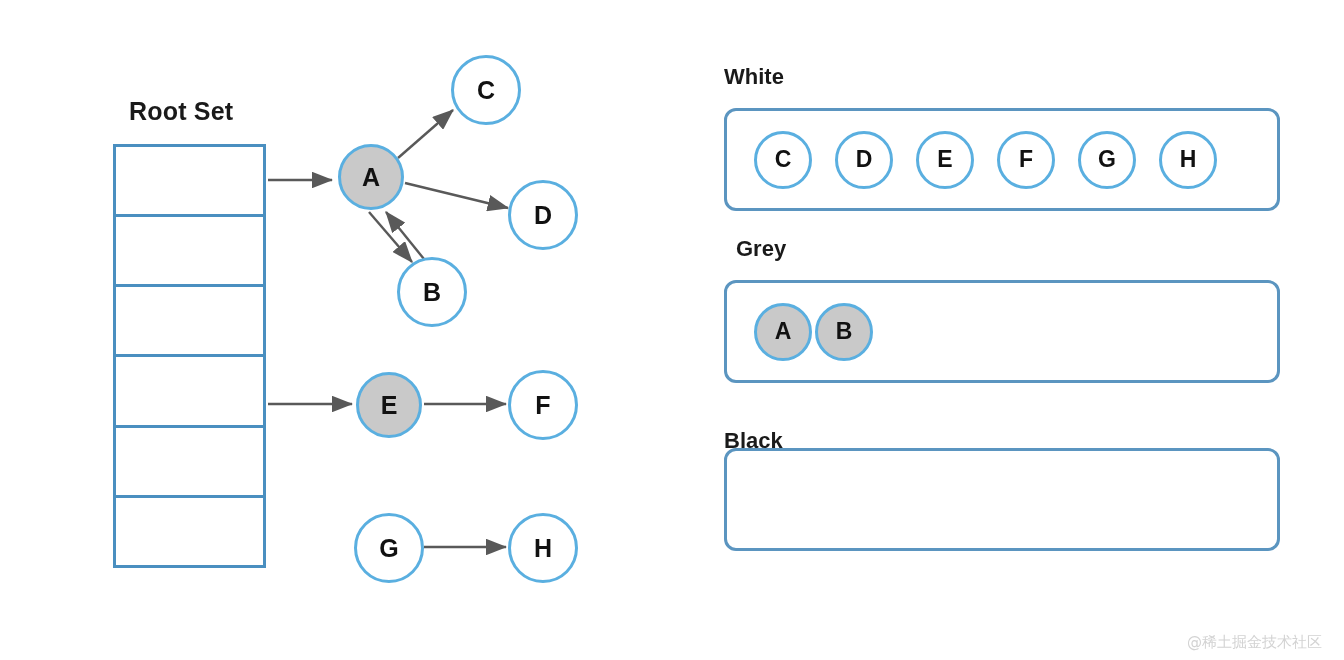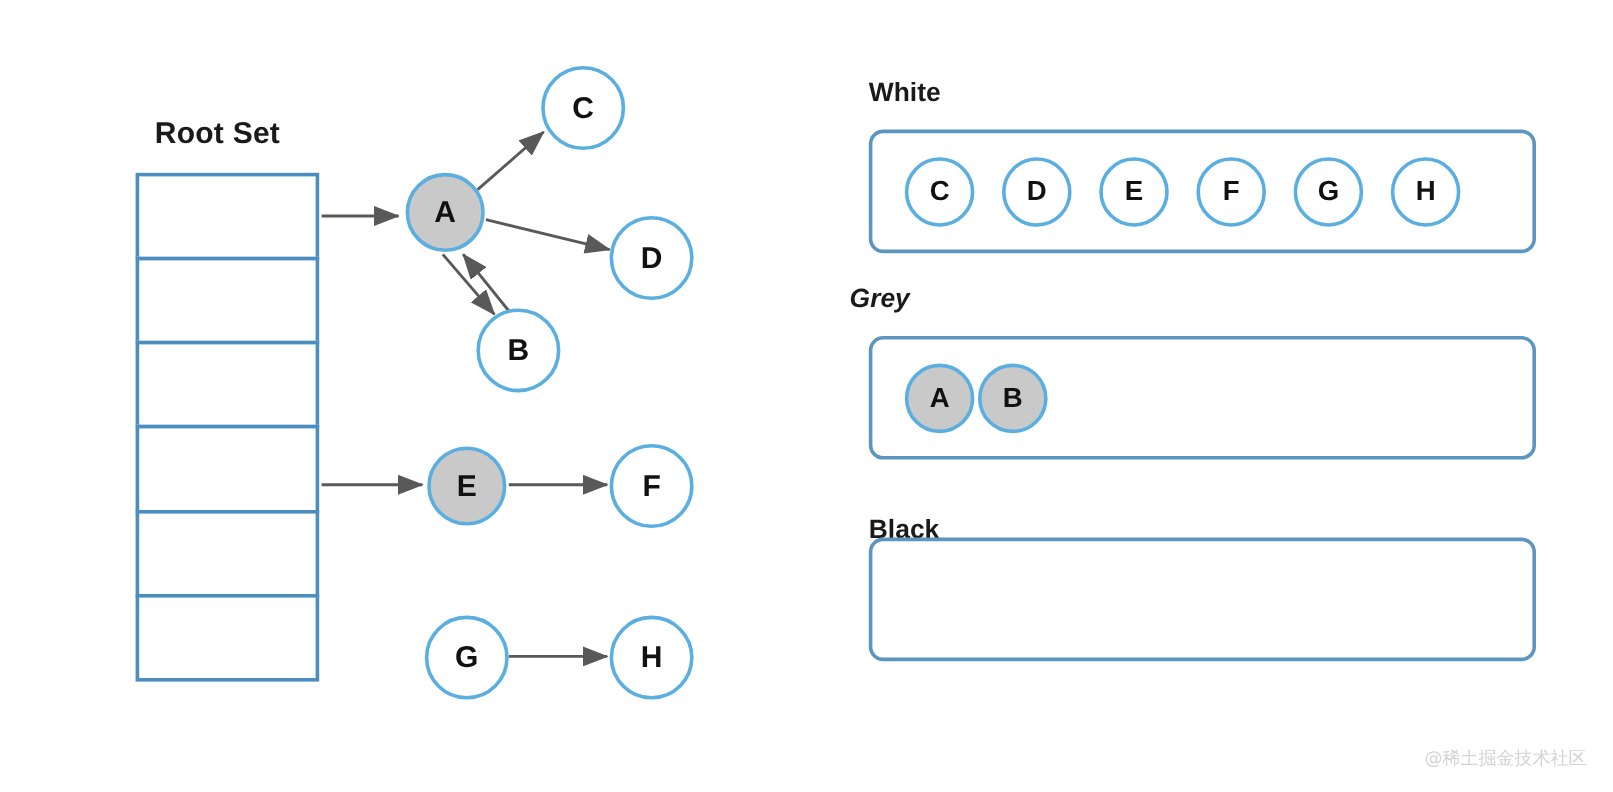--- a/index.html
+++ b/index.html
@@ -119,21 +119,21 @@
     color: #111111;
     flex: 0 0 auto;
   }
   .bnode.grey { background: #c9c9c9; }
   .bucket-box.spaced .bnode { margin-right: 23px; }
   .bucket-box.tight .bnode { margin-right: 3px; }
 
   #watermark {
     position: absolute;
     right: 22px;
-    bottom: 18px;
+    bottom: 8px;
     font-size: 15px;
     color: #d3d3d3;
     white-space: nowrap;
     font-family: "DejaVu Sans", sans-serif;
   }
 </style>
 </head>
 <body>
 
 <div id="canvas">
@@ -212,21 +212,21 @@
         <div class="bnode">
           <span>F</span>
         </div>
         <div class="bnode">
           <span>G</span>
         </div>
         <div class="bnode">
           <span>H</span>
         </div>
       </div>
-      <div class="bucket-title" style="left: 8px; top: 236px; font-style: italic;">Grey</div>
+      <div class="bucket-title" style="left: 36px; top: 236px;">Grey</div>
       <div class="bucket-box tight" style="left: 24px; top: 280px; width: 556px; height: 103px;">
         <div class="bnode grey">
           <span>A</span>
         </div>
         <div class="bnode grey">
           <span>B</span>
         </div>
       </div>
       <div class="bucket-title" style="left: 24px; top: 428px;">Black</div>
       <div class="bucket-box spaced" style="left: 24px; top: 448px; width: 556px; height: 103px;"></div>

